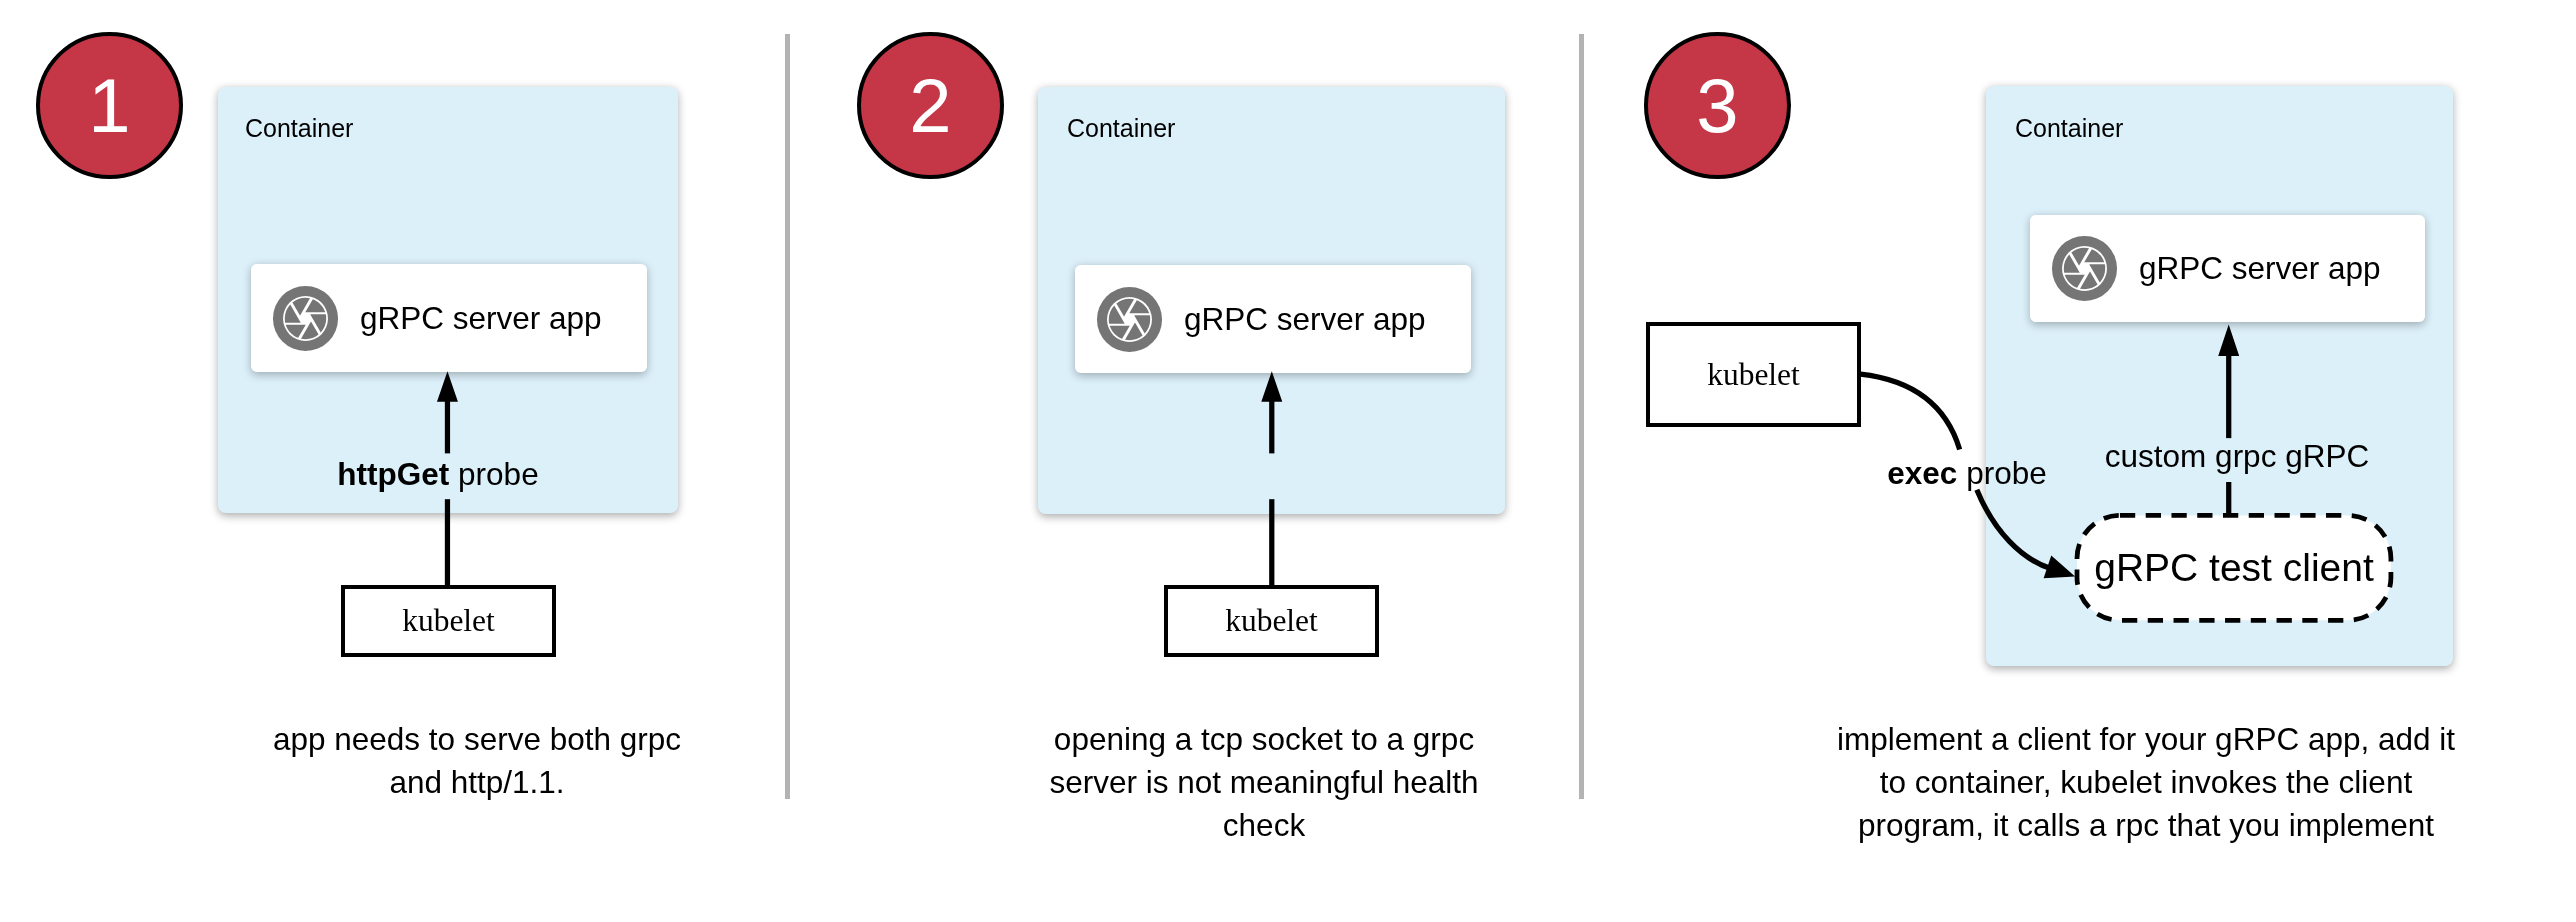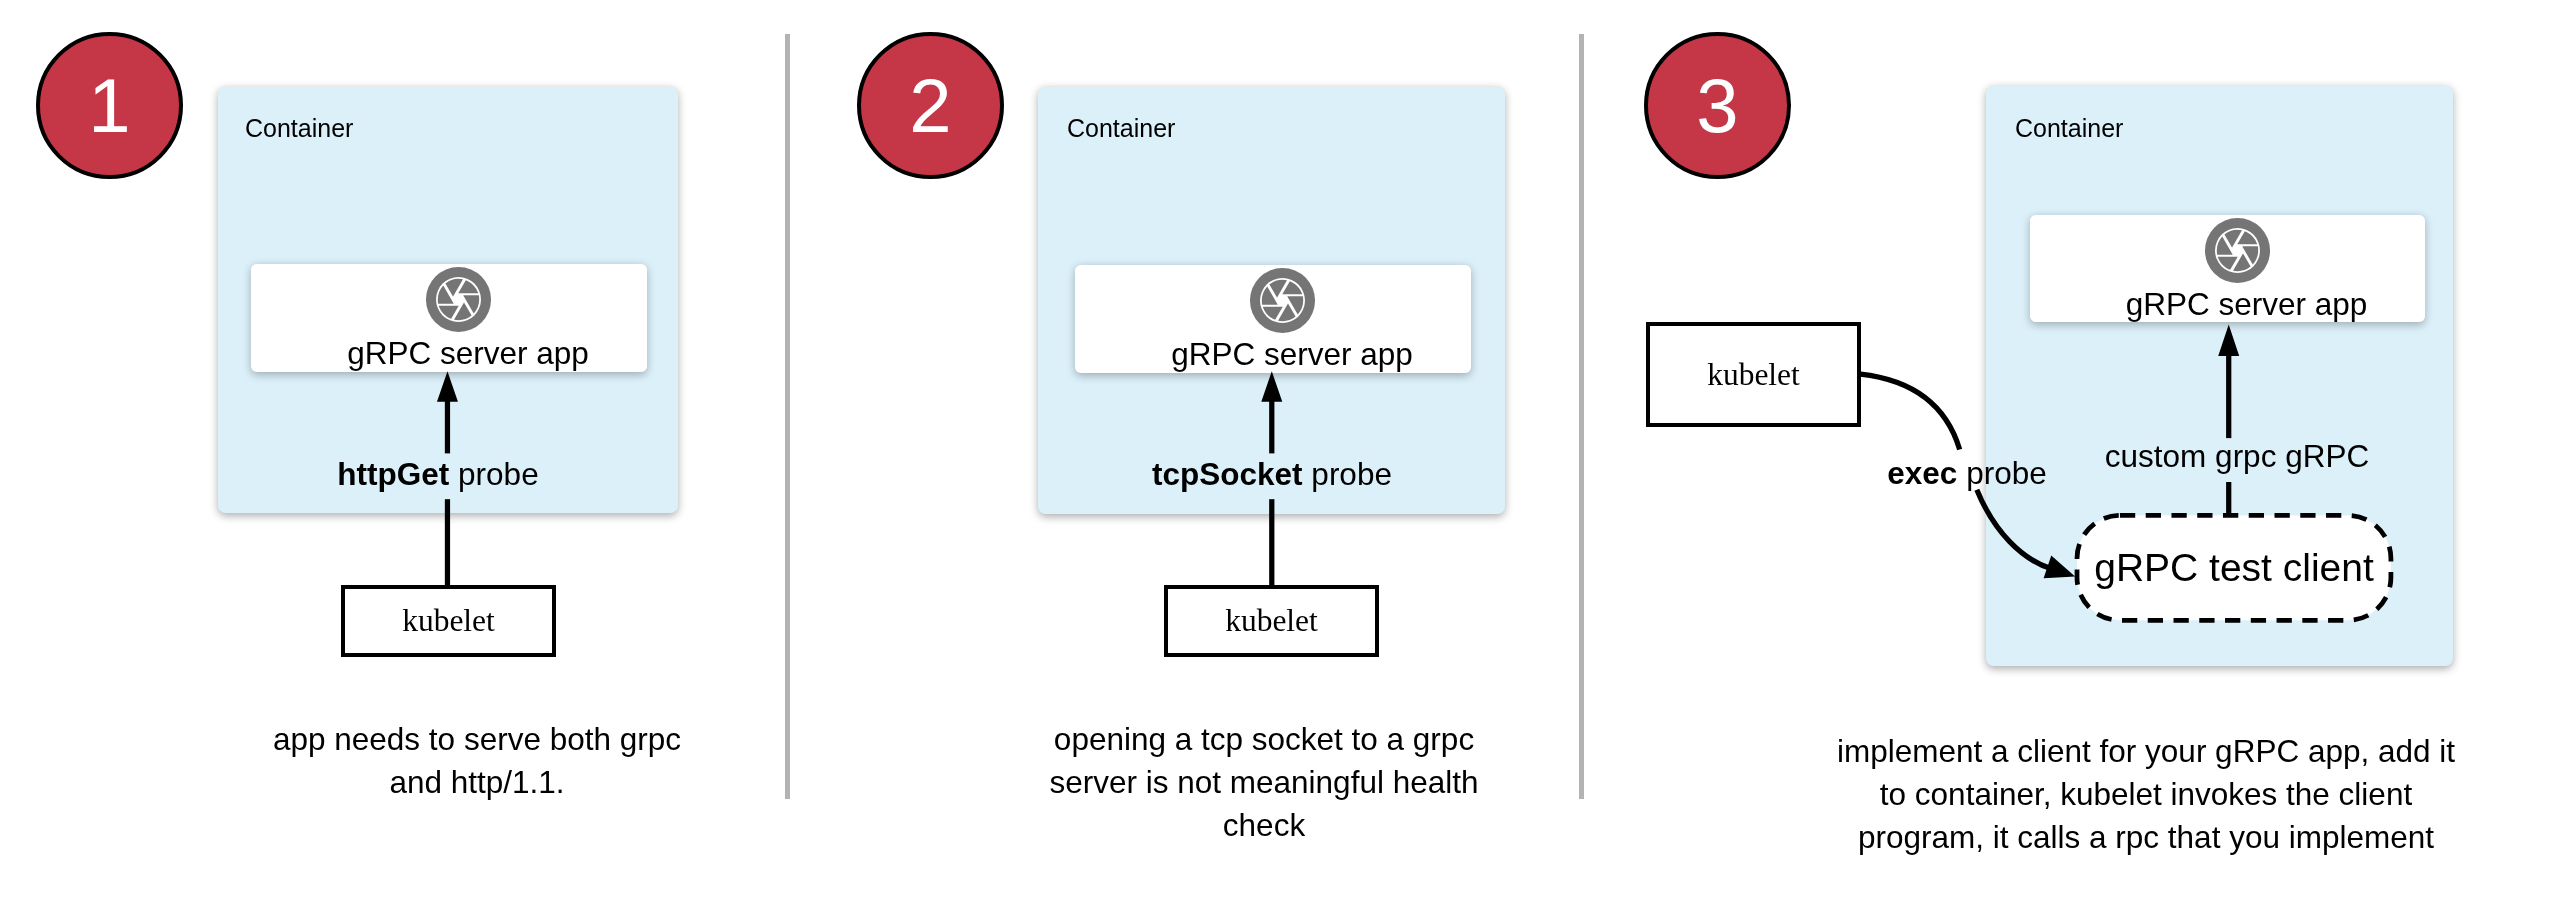--- a/index.html
+++ b/index.html
@@ -28,21 +28,21 @@
     position:absolute;background:var(--container-fill);border-radius:7.6px;
     box-shadow:0 2.9px 8.6px rgba(0,0,0,0.32);z-index:1;
   }
   .container-label{
     position:absolute;font-size:25px;color:var(--text-black);z-index:3;
   }
   
   .app-box{
     position:absolute;background:#ffffff;border-radius:5.7px;
     box-shadow:0 2.9px 8.6px rgba(0,0,0,0.28);
-    display:flex;align-items:center;padding-left:19px;z-index:2;flex-direction:column;
+    display:flex;align-items:center;padding-left:19px;z-index:2;
   }
   .app-box .icon{width:71px;height:71px;flex:0 0 auto;display:block;}
   .app-box .app-label{font-size:31.5px;margin-left:19px;white-space:nowrap;}
   
   .kubelet-box{
     position:absolute;background:#ffffff;border:4.8px solid #000;
     display:flex;align-items:center;justify-content:center;z-index:2;
   }
   .kubelet-box span{font-size:31.5px;font-family:Liberation Serif, serif;}
   
@@ -121,23 +121,20 @@
     <svg class="icon" viewBox="0 0 24 24">
       <circle cx="12" cy="12" r="11" fill="#757575"></circle>
       <circle cx="12" cy="12" r="7.6" fill="#ffffff"></circle>
       <g fill="#757575" transform="translate(12 12) scale(0.7) translate(-12 -12)">
         <path d="M9.4 10.5l4.77-8.26C13.47 2.09 12.75 2 12 2c-2.4 0-4.6.85-6.32 2.25l3.66 6.35.06-.1zm12.14-1.5c-.92-2.92-3.15-5.26-6-6.34L11.88 9h9.66zm.26 1h-7.49l.29.5 4.76 8.25C21 16.97 22 14.61 22 12c0-.69-.07-1.35-.2-2zM8.54 12l-3.9-6.75C3.01 7.03 2 9.39 2 12c0 .69.07 1.35.2 2h7.49l-1.15-2zm-6.08 3c.92 2.92 3.15 5.26 6 6.34L12.12 15H2.46zm11.27 0l-3.9 6.76c.7.15 1.42.24 2.17.24 2.4 0 4.6-.85 6.32-2.25l-3.66-6.35-.93 1.6z"></path>
       </g>
     </svg>
     <span class="app-label">gRPC server app</span>
   </div>
 
-  <div class="float-label" style="left:1081px;top:456px;">
-    <b>tcpSocket</b><span> probe</span>
-  </div>
 
   <div class="kubelet-box" style="left:1164px;top:585px;width:215px;height:72px;">
     <span>kubelet</span>
   </div>
 
   <div class="caption" style="left:930px;">opening a tcp socket to a grpc
 server is not meaningful health
 check</div>
 
   <div class="divider" style="left:1579px;"></div>
@@ -165,21 +162,21 @@
   </div>
 
   <div class="float-label" style="left:1776px;top:455px;">
     <b>exec</b><span> probe</span>
   </div>
 
   <div class="float-label" style="left:2046px;top:438px;">custom grpc gRPC</div>
 
   <div class="test-client-label" style="left:2077px;top:515px;width:314px;height:105px;">gRPC test client</div>
 
-  <div class="caption" style="left:1812px;margin-top:12px;">implement a client for your gRPC app, add it
+  <div class="caption" style="left:1812px;">implement a client for your gRPC app, add it
 to container, kubelet invokes the client
 program, it calls a rpc that you implement</div>
 
   <svg class="overlay" viewBox="0 0 2700 967">
 
     <rect x="2177" y="540" width="329" height="110" rx="45" ry="45" fill="#ffffff" stroke="#000000" stroke-width="5" stroke-dasharray="16 11"></rect>
 
     <line class="stroke" x1="469" y1="613" x2="469" y2="523"></line>
     <line class="stroke" x1="469" y1="475" x2="469" y2="404"></line>
     <polygon class="head" points="469,389 458,421 480,421"></polygon>

